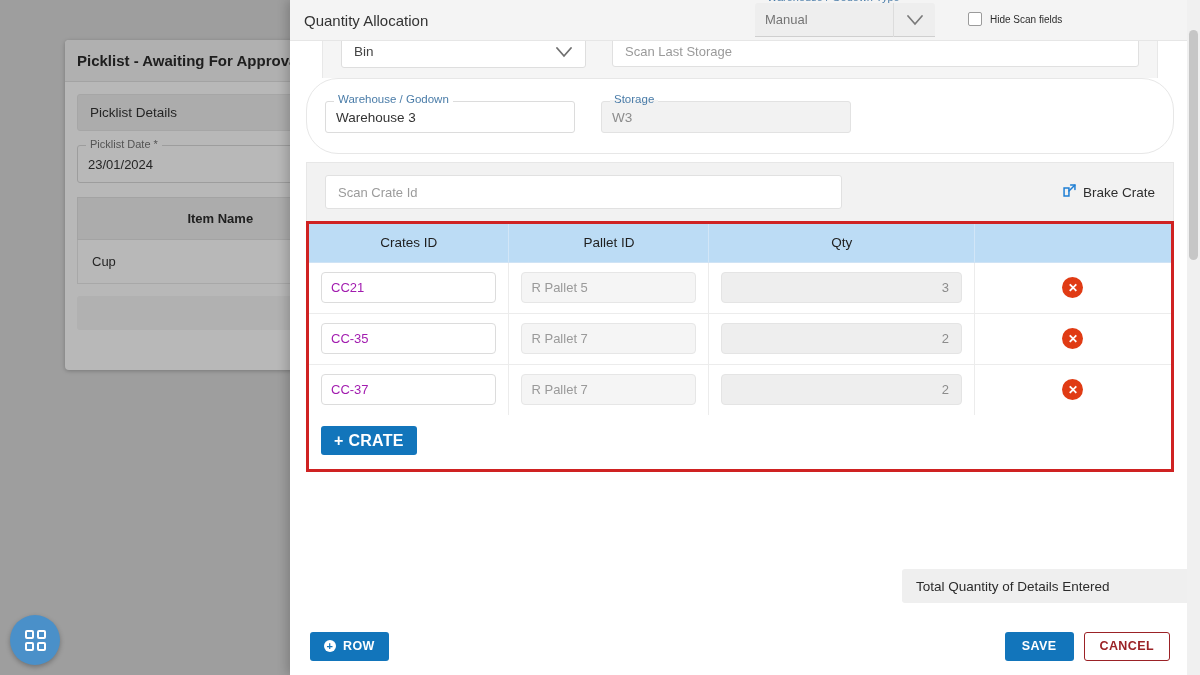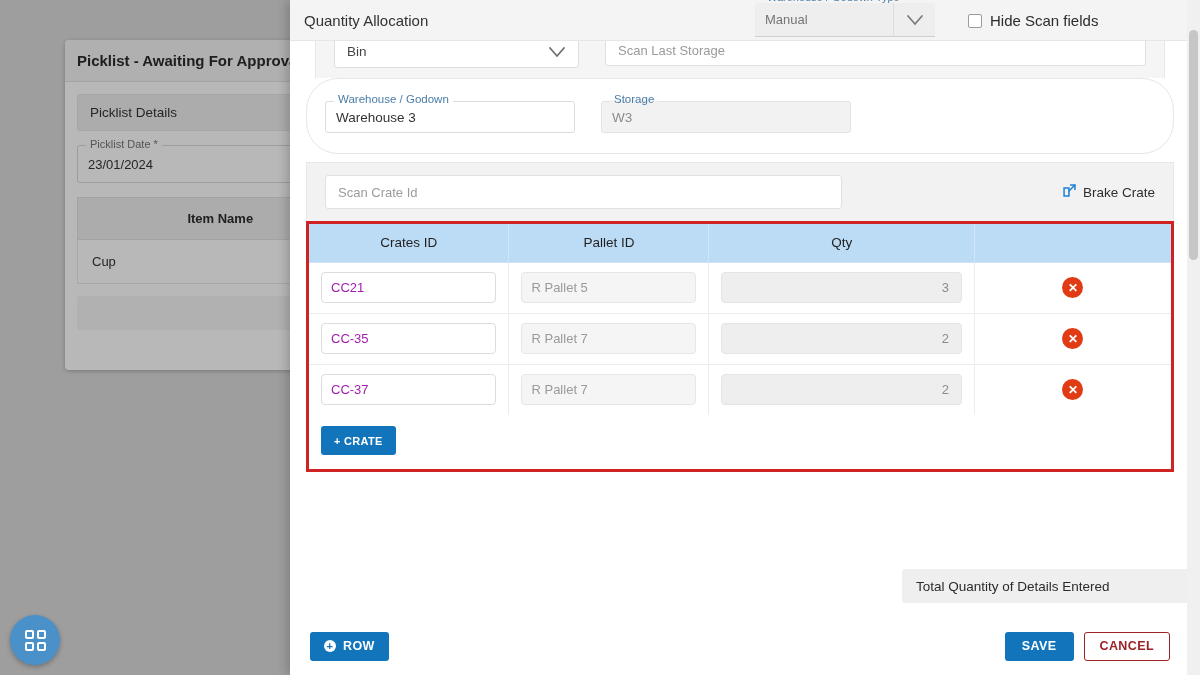--- a/index.html
+++ b/index.html
@@ -91,32 +91,32 @@
   .hdr-select .val { font-size: 13px; color: #757575; }
   .hdr-select .chev {
     position: absolute; right: 0; top: 0; width: 42px; height: 34px;
     display: flex; align-items: center; justify-content: center;
     border-left: 1px solid #dcdcdc;
   }
   .chev svg { display: block; }
 
   .hdr-check { position: absolute; left: 678px; top: 12px; display: flex; align-items: center; gap: 8px; }
   .hdr-check .box { width: 14px; height: 14px; border: 1.5px solid #9b9b9b; border-radius: 2px; background: #fff; }
-  .hdr-check .lbl { font-size: 15px; color: #2c2c2c; }
+  .hdr-check .lbl { font-size: 10px; color: #2c2c2c; }
 
   .modal-body {
     flex: 1 1 auto; overflow: hidden; position: relative;
     padding: 0 14px;
   }
 
   
   .scan-top {
     background: #f5f5f5; border: 1px solid #e8e8e8; border-bottom: none;
-    border-radius: 0; padding: 8px 18px 10px 18px; margin: 0 11px;
-    display: flex; gap: 26px;
+    border-radius: 0; padding: 8px 18px 10px 18px; margin: 0 18px;
+    display: flex; align-items: center; gap: 26px;
     position: relative; top: -16px;
   }
   .sel-box {
     width: 245px; height: 34px; border: 1px solid #dedede; border-radius: 3px;
     background: #fff; display: flex; align-items: center; padding: 0 0 0 12px;
     font-size: 13.5px; color: #444; position: relative;
   }
   .sel-box .chev2 { position: absolute; right: 2px; top: 0; height: 34px; width: 38px;
     display:flex; align-items:center; justify-content:center; }
   .scan-input {
@@ -191,21 +191,21 @@
   .cell-input.qty { background: #eeeeee; border-color: #e4e4e4; color: #8c8c8c; justify-content: flex-end; padding-right: 12px; }
   .del-btn {
     width: 21px; height: 21px; border-radius: 50%; background: #e03b14;
     display: flex; align-items: center; justify-content: center; margin: 0 auto;
     color: #fff; font-size: 12px; line-height: 1; font-weight: 700;
   }
   .crate-add-wrap { padding: 11px 12px 14px 12px; background: #fff; }
   .btn-blue {
     display: inline-flex; align-items: center; justify-content: center; gap: 6px;
     background: #1275bb; color: #fff; border: none; border-radius: 3px;
-    font-size: 11px; font-weight: 700; letter-spacing: .3px;
+    font-size: 16px; font-weight: 700; letter-spacing: .3px;
     height: 29px; padding: 12px 13px; cursor: pointer;
   }
 
   
   .totals { position: absolute; left: 612px; top: 528px; width: 566px; }
   .total-row {
     background: #efefef; border-radius: 3px; height: 34px; margin-bottom: 16px;
     display: flex; align-items: center; padding: 0 14px; font-size: 13.5px; color: #2b2b2b;
   }
 

